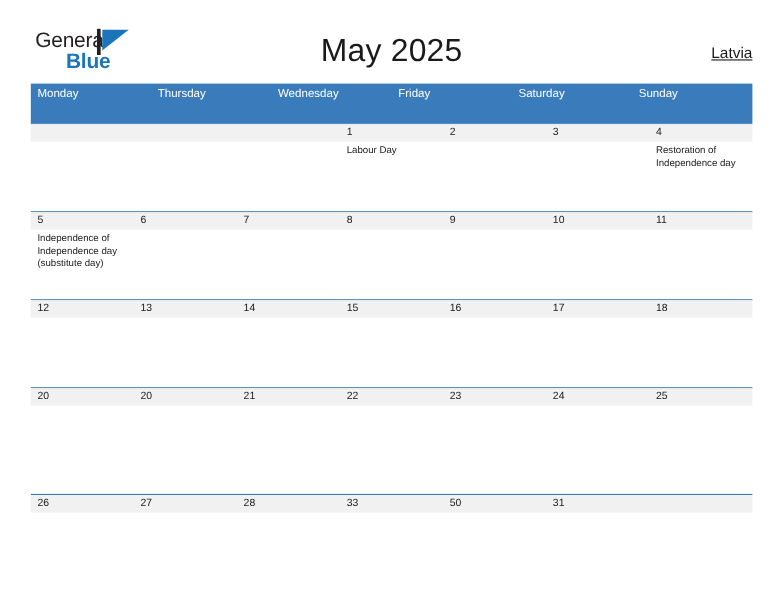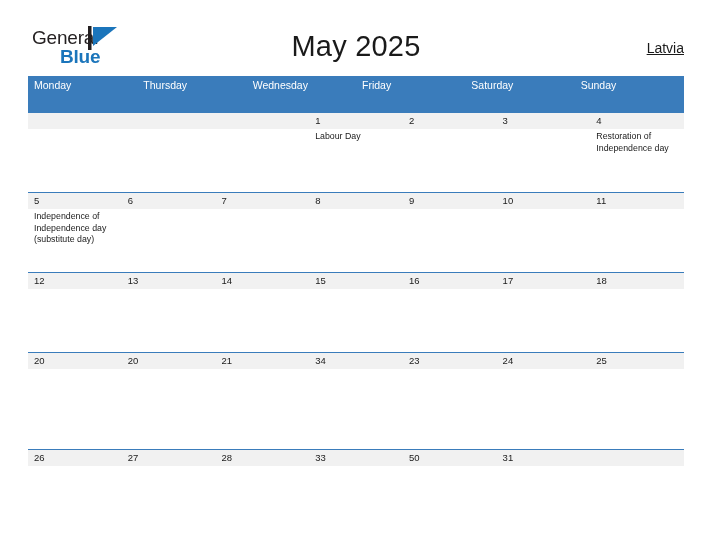--- a/index.html
+++ b/index.html
@@ -240,21 +240,21 @@
       <div class="events-cell"></div>
       <div class="events-cell"></div>
     </div>
   </div>
 
   <div class="week-row">
     <div class="daynum-band">
       <div class="daynum">20</div>
       <div class="daynum">20</div>
       <div class="daynum">21</div>
-      <div class="daynum">34</div>
+      <div class="daynum">22</div>
       <div class="daynum">23</div>
       <div class="daynum">24</div>
       <div class="daynum">25</div>
     </div>
     <div class="events-band">
       <div class="events-cell"></div>
       <div class="events-cell"></div>
       <div class="events-cell"></div>
       <div class="events-cell"></div>
       <div class="events-cell"></div>

